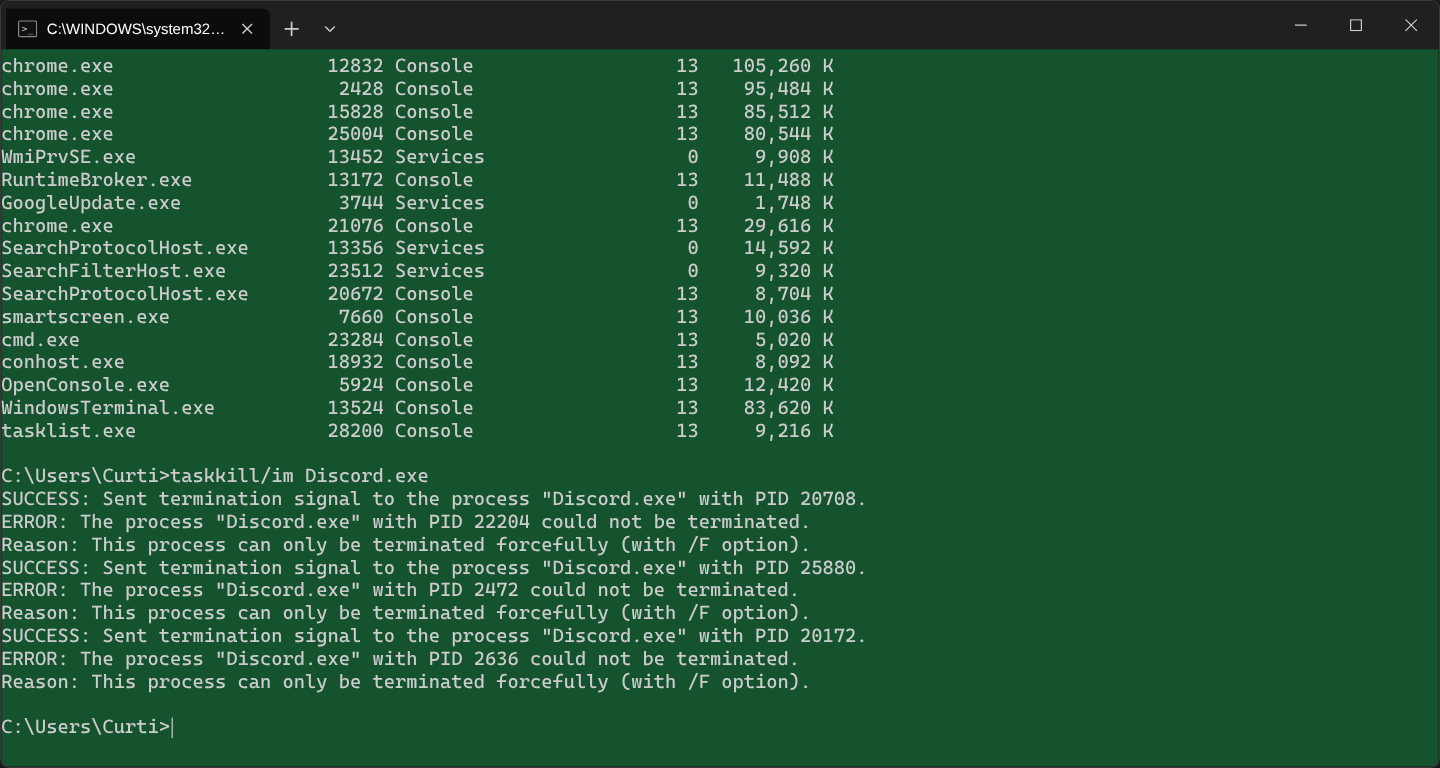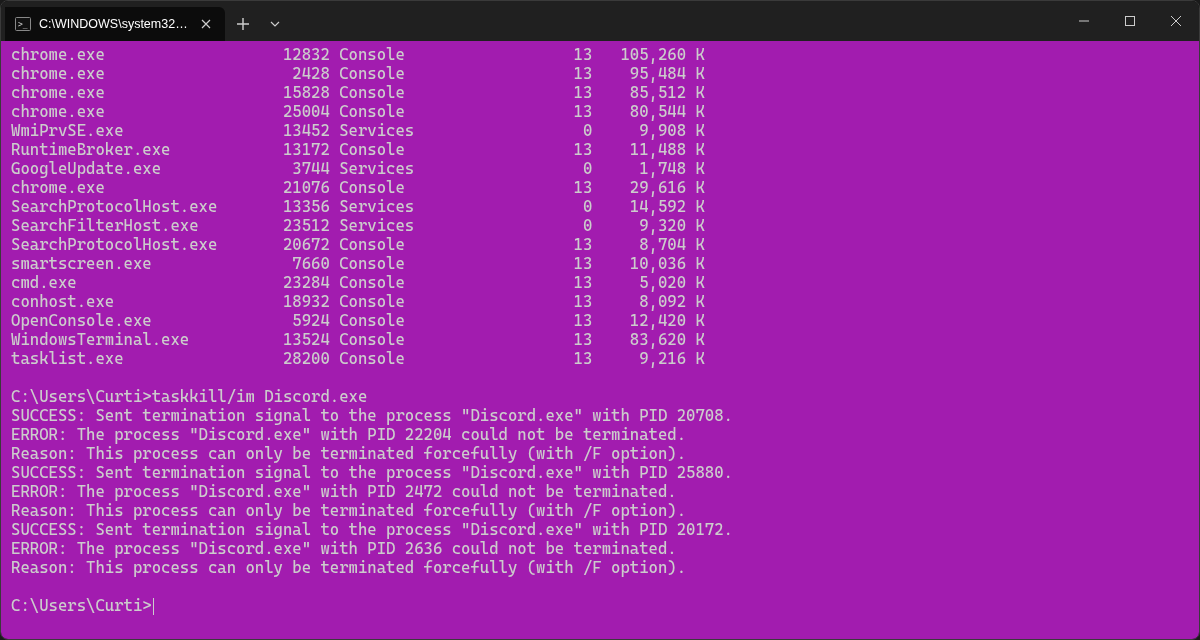--- a/index.html
+++ b/index.html
@@ -57,25 +57,25 @@
   .titlebar-spacer{flex:1;}
   .win-controls{display:flex;}
   .win-btn{
     width:46px;height:40px;display:flex;align-items:center;justify-content:center;
     color:#ccc;
   }
   .win-btn svg{width:10px;height:10px;stroke:#ccc;stroke-width:1;fill:none;}
 
   .terminal {
     flex:1;
-    background:#a21caf;
+    background:#14532d;
     color:#cccccc;
     font-size:16px;
     line-height:19px;
-    padding:4px 8px 8px 10px;
+    padding:4px 8px 8px 0;
     white-space:pre;
     overflow:hidden;
     font-family:"Cascadia Mono","Consolas",monospace;
   }
   .terminal .row{white-space:pre;}
   .cursor{
     display:inline-block;
     width:1px;height:17px;
     background:#cccccc;
     vertical-align:text-bottom;

